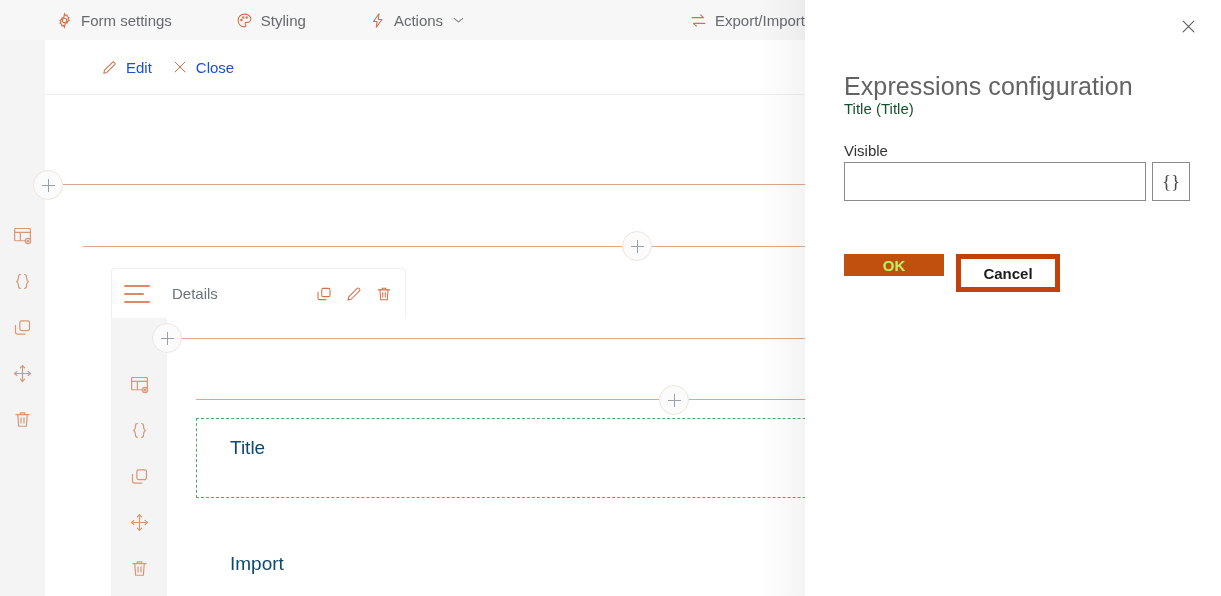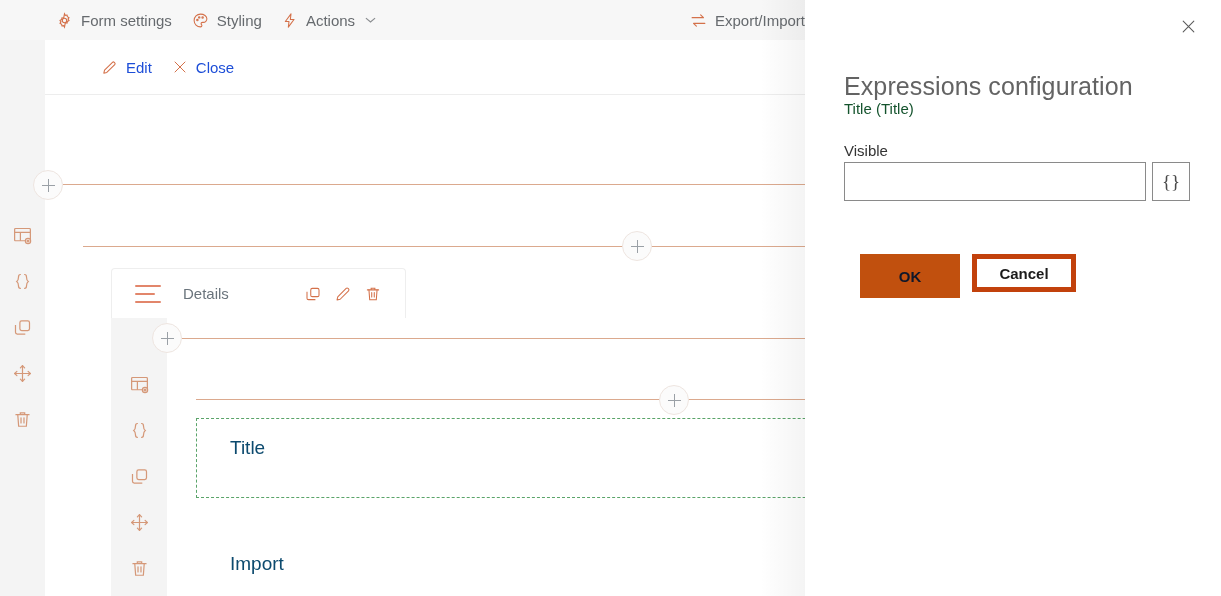--- a/index.html
+++ b/index.html
@@ -18,21 +18,21 @@
     display: flex; align-items: center;
   }
   .tb-item {
     display: flex; align-items: center; gap: 8px;
     height: 40px; padding: 0 10px;
     color: #666a6e; font-size: 15px; white-space: nowrap;
     cursor: default;
   }
   .tb-item .glyph { color: #d4714a; display: flex; align-items: center; }
   .tb-chev { color: #8a8d90; font-size: 11px; margin-left: 2px; }
-  .tb-left { display: flex; align-items: center; margin-left: 46px; }
+  .tb-left { display: flex; align-items: center; margin-left: 46px; gap: 44px; }
   .tb-right { position: absolute; left: 680px; top: 0; display: flex; align-items: center; }
 
   
   .rail {
     position: absolute; left: 0; top: 40px; width: 45px; height: 556px;
     background: #f4f4f4;
   }
   .rail-icons {
     position: absolute; left: 0; top: 183px; width: 45px;
     display: flex; flex-direction: column; align-items: center; gap: 22px;
@@ -66,21 +66,21 @@
   }
   .plusbtn::before, .plusbtn::after { content:""; position:absolute; background:#9aa0a6; }
   .plusbtn::before { width: 13px; height: 1px; }
   .plusbtn::after  { width: 1px; height: 13px; }
 
   
   .tabcard {
     position: absolute; left: 111px; top: 268px; width: 295px; height: 50px;
     background: #fff; border: 1px solid #eeeeee; border-bottom: none;
     border-radius: 4px 4px 0 0;
-    display: flex; align-items: center; padding: 0 23px; z-index: 4;
+    display: flex; align-items: center; padding: 0 12px; z-index: 4;
   }
   .hamb { width: 26px; height: 18px; display:flex; flex-direction:column; justify-content:space-between; margin-right: 22px;}
   .hamb i { display:block; height:2px; background:#e2866b; border-radius:1px; }
   .hamb i:nth-child(1){ width:26px; }
   .hamb i:nth-child(2){ width:20px; }
   .hamb i:nth-child(3){ width:26px; }
   .tabcard .tlabel { color:#6a747c; font-size:15px; flex:1; }
   .tabcard .tacts { display:flex; align-items:center; gap:12px; color:#d4714a; }
   .tabcard .tacts span { cursor:pointer; display:flex; align-items:center; }
 
@@ -135,24 +135,23 @@
     font-family: "Liberation Sans", sans-serif; font-size: 14px; color:#222;
     padding: 0 8px; outline: none;
   }
   .expr-btn {
     width: 38px; height: 39px; border:1px solid #8a8a8a; background:#fff;
     display:flex; align-items:center; justify-content:center;
     font-family:"Liberation Serif", serif; font-size: 19px; color:#4a4a4a; cursor:pointer;
   }
   .panel-actions { position:absolute; left: 39px; top: 254px; display:flex; gap: 12px; }
   .btn-ok {
-    width: 100px; height: 44px; background:#c1500e; color:#0f172a;
+    width: 100px; height: 22px; background:#c1500e; color:#bef264;
     border:none; font-size:15px; font-weight:bold; cursor:pointer;
     font-family:"Liberation Sans", sans-serif;
-    margin-left:16px;
   }
   .btn-cancel {
     width: 104px; height: 38px; background:#fff; color:#1b1b1b;
     border:5px solid #c2410c; font-size:15px; font-weight:bold; cursor:pointer;
     font-family:"Liberation Sans", sans-serif;
   }
 </style>
 </head>
 <body>
 

